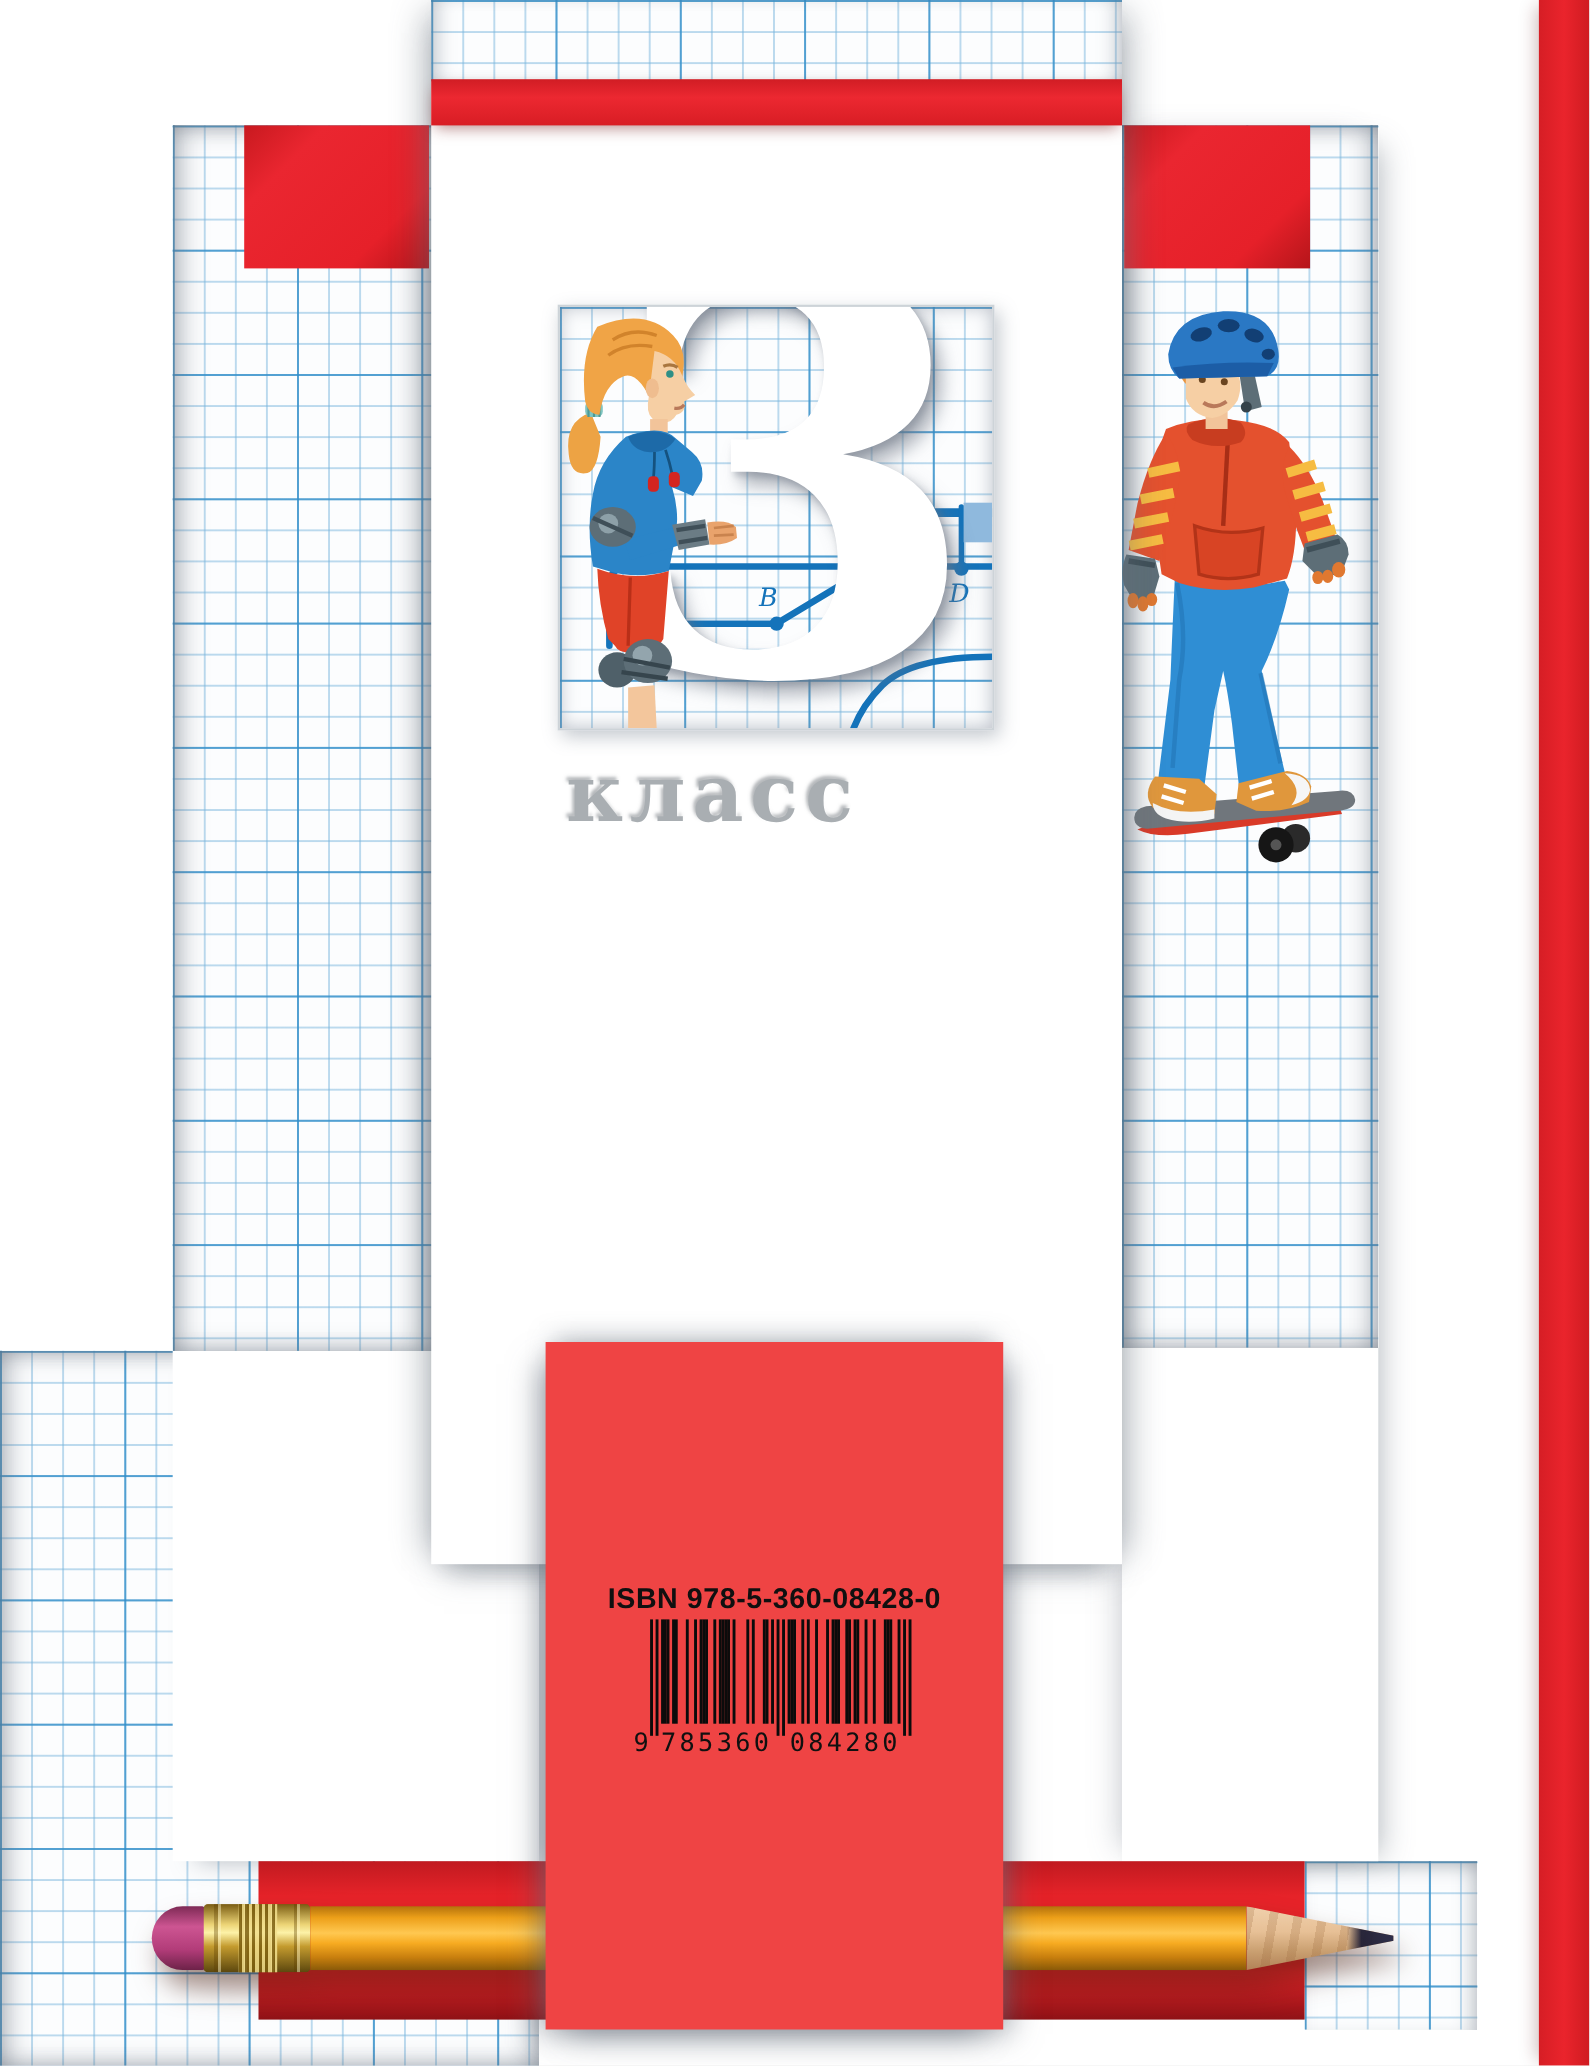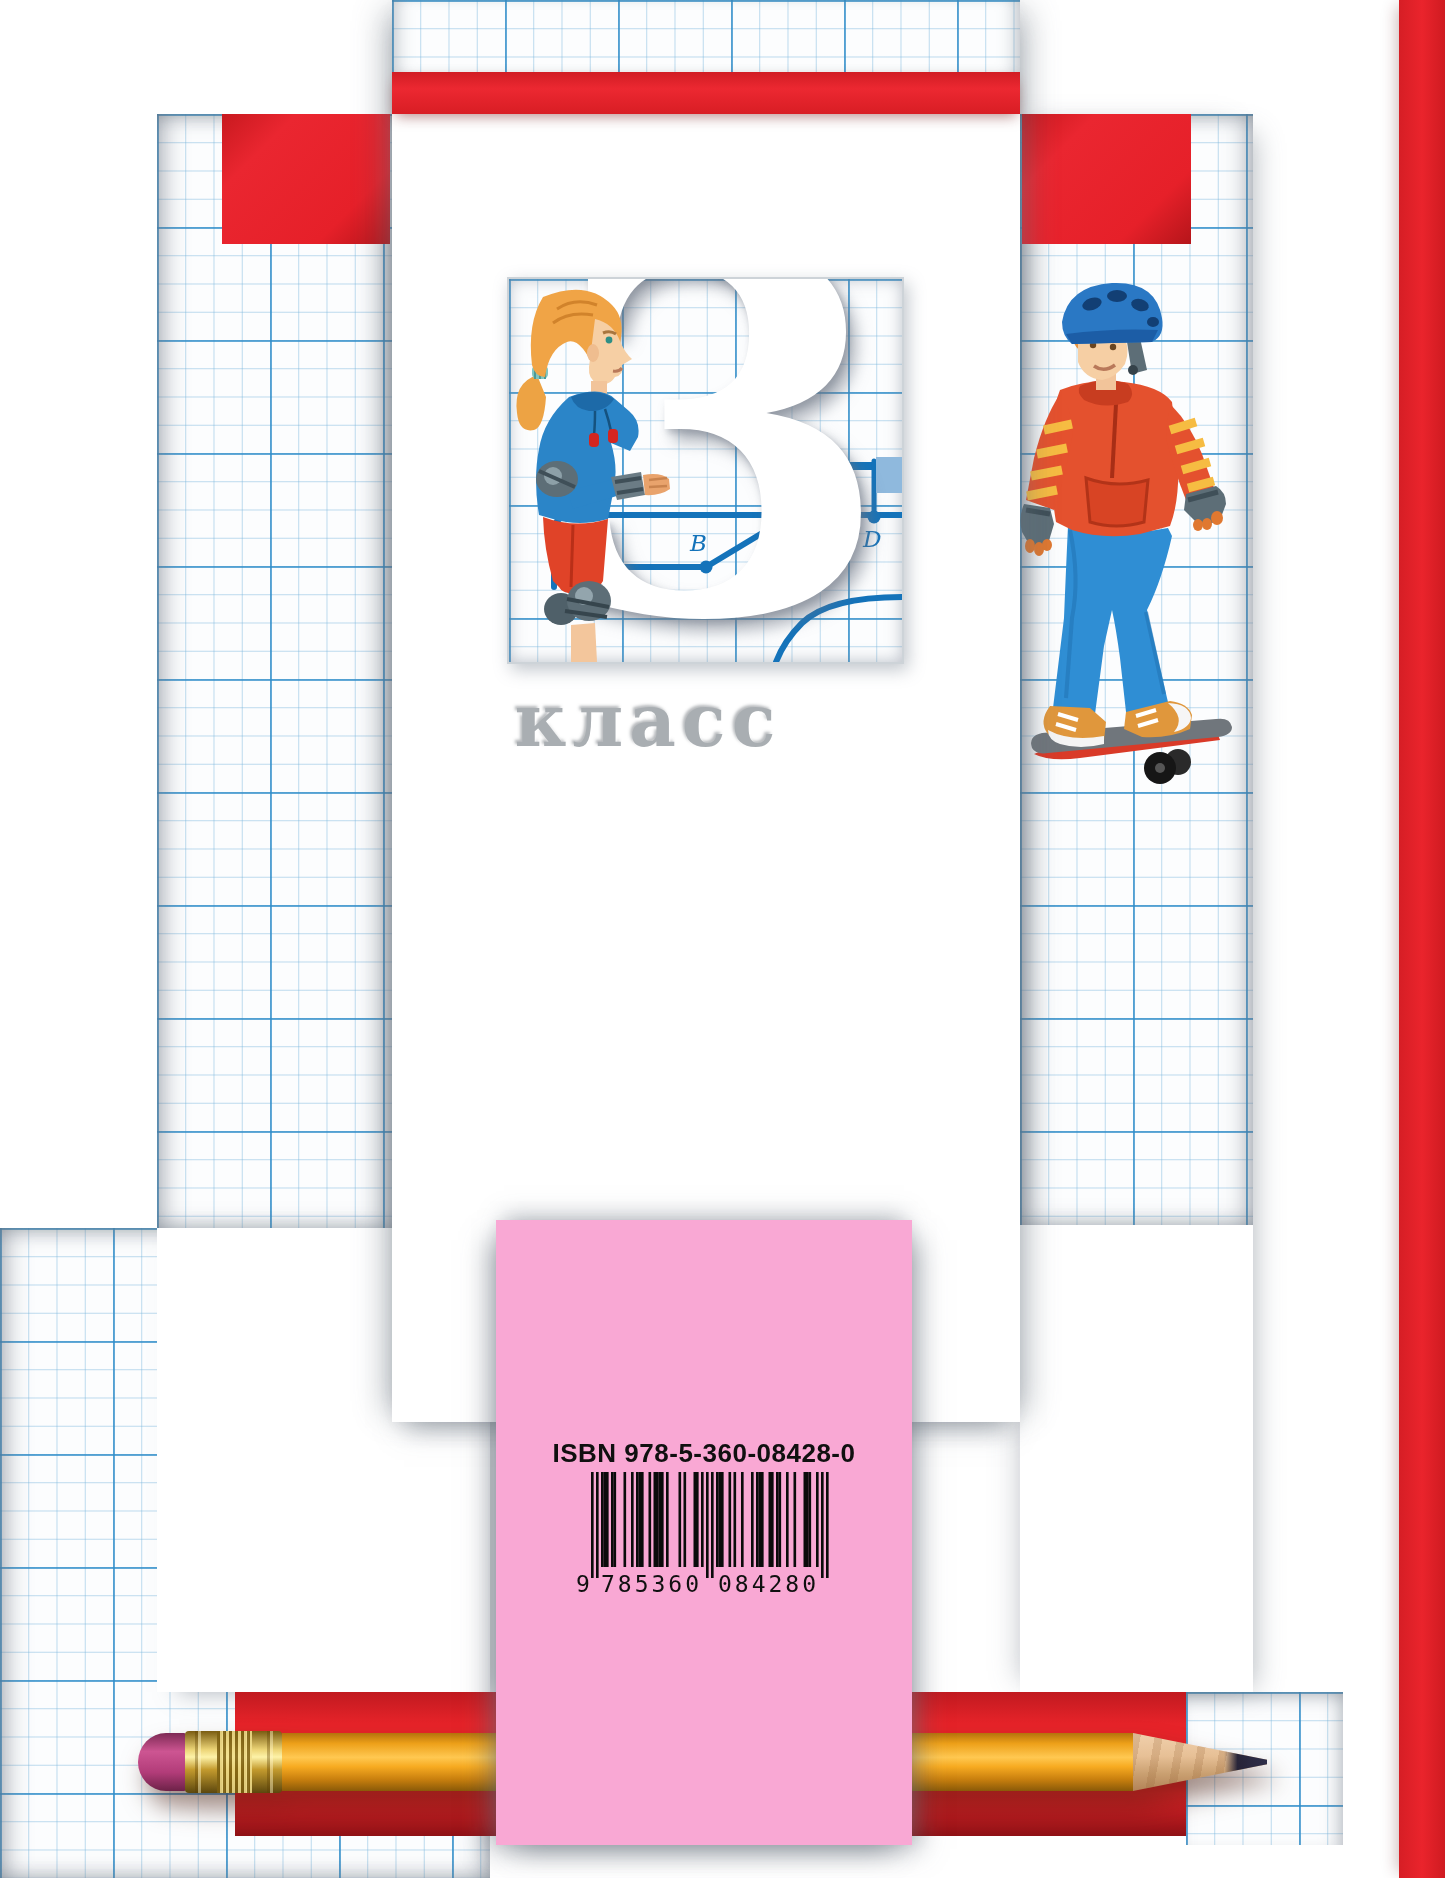--- a/index.html
+++ b/index.html
@@ -33,21 +33,21 @@
   .red-band{background:linear-gradient(180deg,#c11a20,#e62329 22%,#e62329 70%,#8f1216);}
   
   .center-strip{
     background:#ffffff;
     box-shadow:16px 0 30px -10px rgba(100,110,122,.45),-16px 0 30px -10px rgba(100,110,122,.45),0 18px 26px -12px rgba(100,110,122,.5);
   }
   .white-panel{background:#ffffff;}
   .left-white{box-shadow:12px 10px 22px -10px rgba(100,110,122,.5);}
   .right-col{background:#ffffff;box-shadow:14px 8px 26px -12px rgba(100,110,122,.45),-14px 0 26px -12px rgba(100,110,122,.35);}
   .isbn-panel{
-    background:#f9a8d4;
+    background:#ef4444;
     box-shadow:0 -10px 22px -8px rgba(100,110,122,.5),14px 12px 26px -8px rgba(100,110,122,.55),-14px 12px 26px -8px rgba(100,110,122,.55);
   }
   
   .illu-frame{
     border:2px solid #cdd3d8;overflow:hidden;
     box-shadow:inset 0 0 16px rgba(120,130,145,.5),4px 6px 16px rgba(120,130,145,.45);
   }
   .big-three{
     position:absolute;left:36px;top:-92px;line-height:1;
     font-family:"DejaVu Serif",serif;font-weight:bold;font-size:500px;color:#ffffff;

